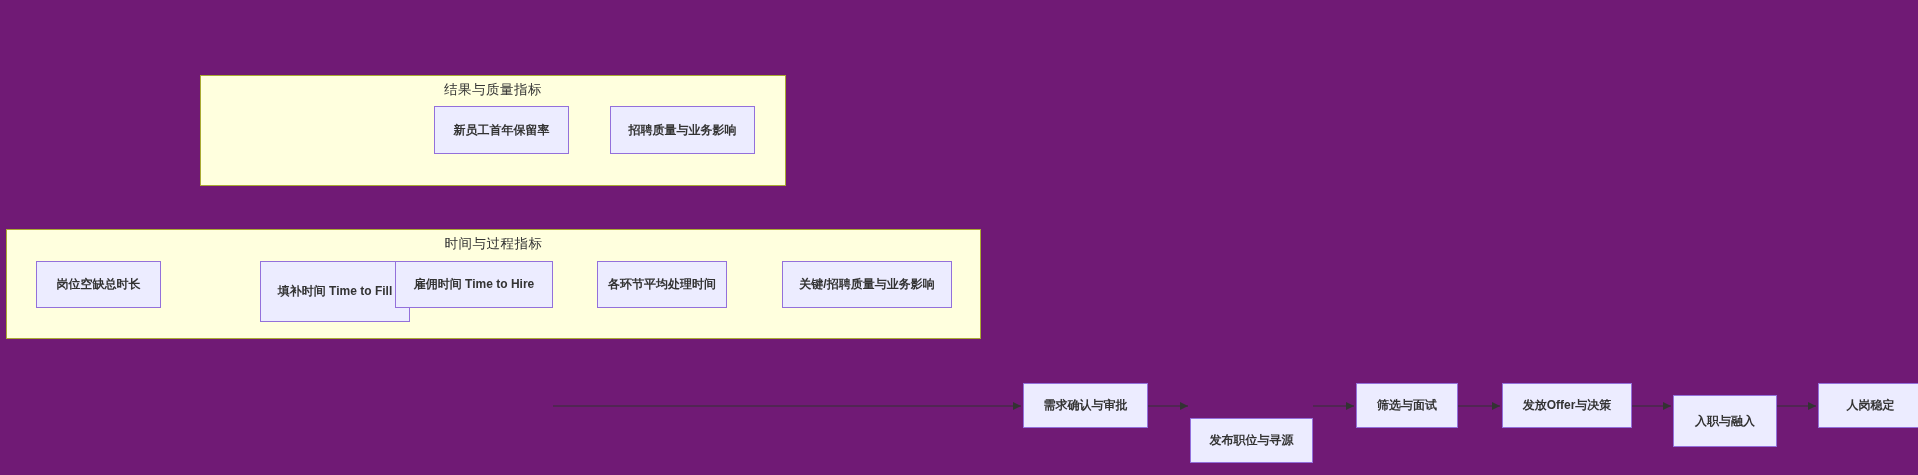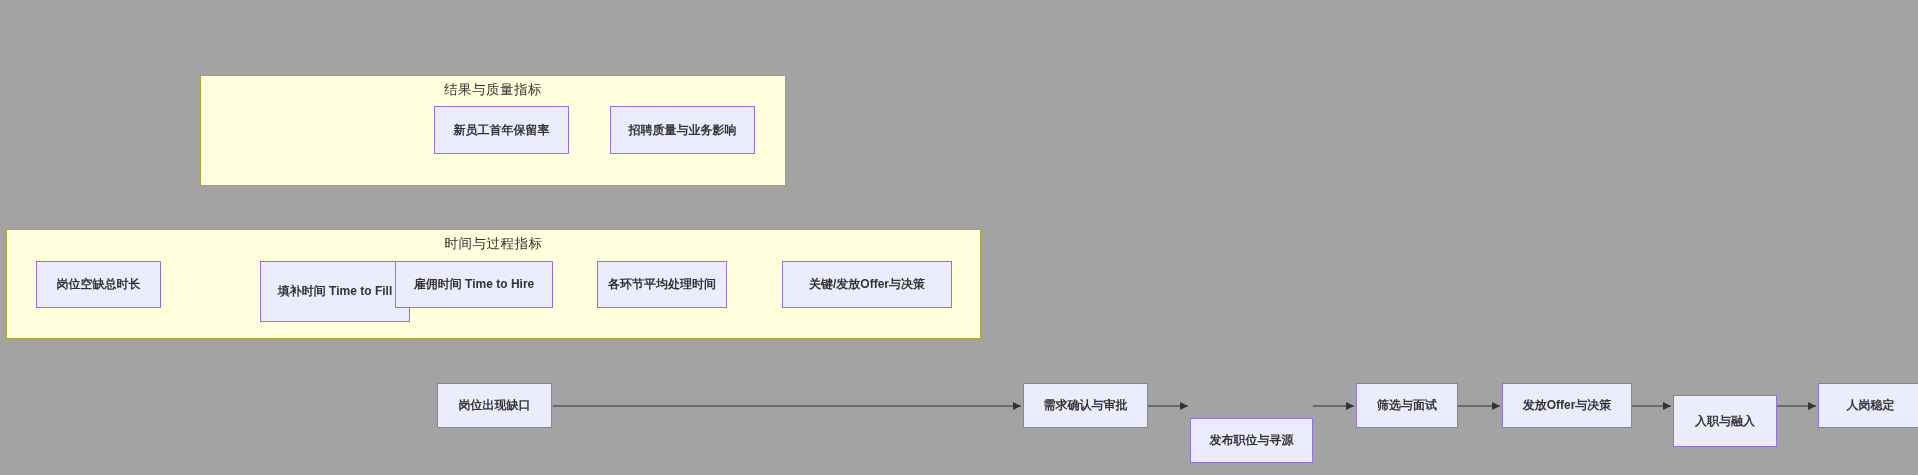--- a/index.html
+++ b/index.html
@@ -5,21 +5,21 @@
   html, body {
     margin: 0;
     padding: 0;
     background: #ffffff;
     font-family: "Liberation Sans", "DejaVu Sans", sans-serif;
   }
   #canvas {
     position: relative;
     width: 1918px;
     height: 475px;
-    background: #a3a3a3;
+    background: #701a75;
     overflow: hidden;
   }
   .cluster {
     position: absolute;
     background: #FFFFDE;
     border: 1px solid #AAAA33;
     box-sizing: border-box;
   }
   .cluster-title {
     position: absolute;
@@ -85,23 +85,22 @@
   <div class="node" style="left:434px; top:106px; width:135px; height:48px;text-align:center;">新员工首年保留率</div>
   <div class="node" style="left:610px; top:106px; width:145px; height:48px;">招聘质量与业务影响</div>
 
   <div class="cluster" style="left:6px; top:229px; width:975px; height:110px;">
     <div class="cluster-title">时间与过程指标</div>
   </div>
   <div class="node" style="left:36px; top:261px; width:125px; height:47px;">岗位空缺总时长</div>
   <div class="node" style="left:220px; top:261px; width:150px; height:61px;margin-left:40px;">填补时间 Time to Fill</div>
   <div class="node" style="left:395px; top:261px; width:158px; height:47px;">雇佣时间 Time to Hire</div>
   <div class="node" style="left:597px; top:261px; width:130px; height:47px;">各环节平均处理时间</div>
-  <div class="node" style="left:782px; top:261px; width:170px; height:47px;">关键/发放Offer与决策</div>
+  <div class="node" style="left:782px; top:261px; width:170px; height:47px;">关键/招聘质量与业务影响</div>
 
-  <div class="node" style="left:437px; top:383px; width:115px; height:45px;">岗位出现缺口</div>
   <div class="node" style="left:1023px; top:383px; width:125px; height:45px;">需求确认与审批</div>
   <div class="node" style="left:1190px; top:383px; width:123px; height:45px;margin-top:35px;">发布职位与寻源</div>
   <div class="node" style="left:1356px; top:383px; width:102px; height:45px;">筛选与面试</div>
   <div class="node" style="left:1502px; top:383px; width:130px; height:45px;">发放Offer与决策</div>
   <div class="node" style="left:1673px; top:395px; width:104px; height:52px;">入职与融入</div>
   <div class="node" style="left:1818px; top:383px; width:105px; height:45px;">人岗稳定</div>
 
 </div>
 
 </body></html>

